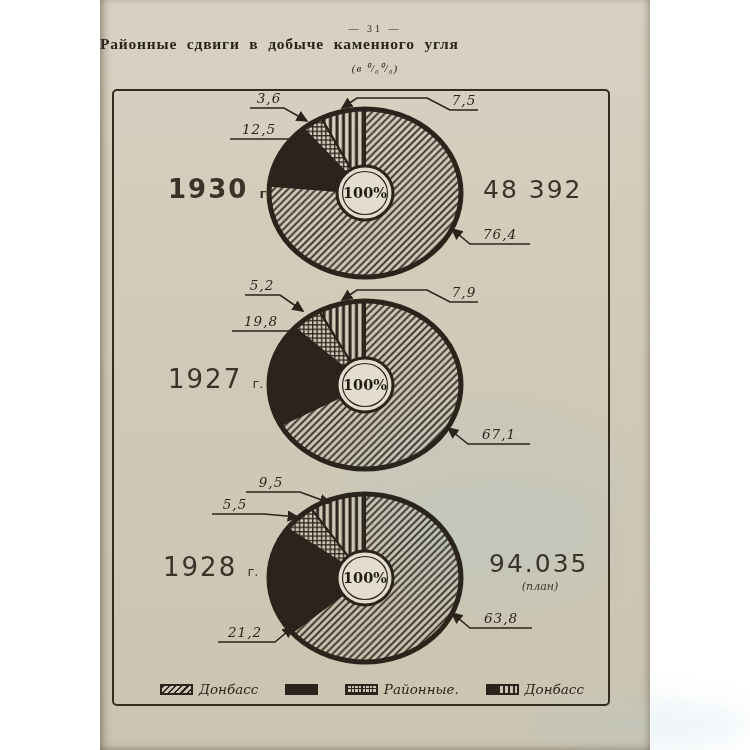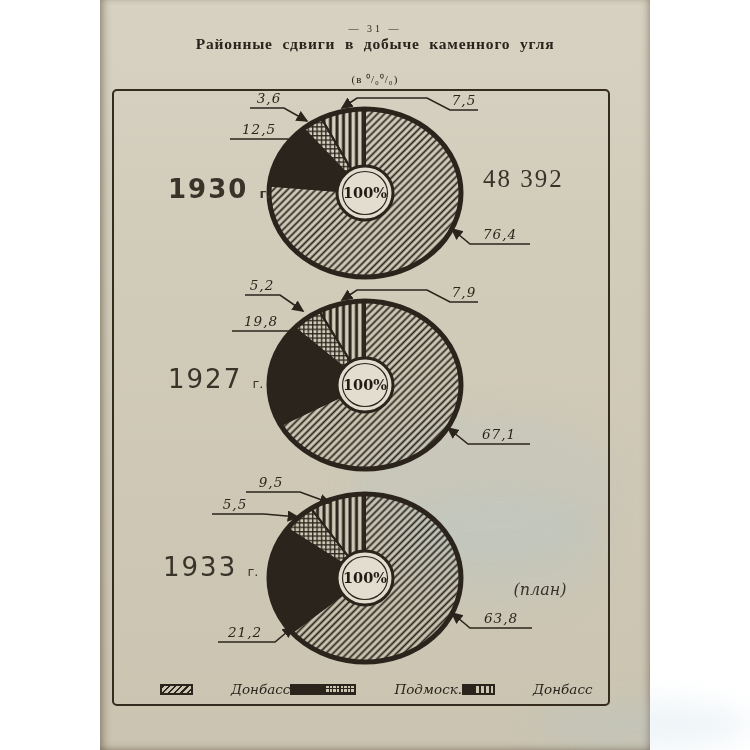--- a/index.html
+++ b/index.html
@@ -10,49 +10,49 @@
         background:linear-gradient(180deg,#d8d2c3 0%,#d2ccbb 30%,#cfc8b6 60%,#cbc4b1 100%);
         box-shadow:inset 7px 0 10px -5px rgba(70,58,40,.55), inset -6px 0 9px -5px rgba(70,58,40,.45),
                    inset 0 -6px 10px -6px rgba(70,58,40,.35);}
   .tint{position:absolute;border-radius:50%;filter:blur(14px);pointer-events:none;}
   .tint.a{left:250px;top:410px;width:270px;height:150px;background:rgba(165,198,214,.16);}
   .tint.b{left:290px;top:500px;width:220px;height:110px;background:rgba(165,198,214,.13);}
   .tint.c{left:430px;top:700px;width:220px;height:50px;background:rgba(165,198,214,.18);}
 
   .pagenum{position:absolute;left:100px;top:6px;width:550px;text-align:center;
            font-size:10px;letter-spacing:3px;color:#2e2820;margin-top:17px;}
-  .title{position:absolute;left:100px;top:35px;width:550px;text-align:center;
+  .title{position:absolute;left:100px;top:35px;width:550px;
          font-weight:bold;font-size:15.5px;letter-spacing:.8px;word-spacing:5px;color:#2a241d;}
-  .subtitle{position:absolute;left:100px;top:71px;width:550px;text-align:center;
-            font-size:11px;color:#2a241d;letter-spacing:1px;}
+  .subtitle{position:absolute;left:100px;top:60px;width:550px;text-align:center;
+            font-size:11px;color:#2a241d;letter-spacing:1px;font-style:italic;}
 
   .frame{position:absolute;left:112px;top:89px;width:498px;height:617px;
          border:2.5px solid #352b1e;border-radius:5px;box-sizing:border-box;}
   .fig{position:absolute;left:114px;top:91px;width:494px;height:613px;}
 
   .hand{font-family:"DejaVu Sans", sans-serif;color:#3a332a;}
   .year-label{position:absolute;font-size:26px;letter-spacing:2px;}
   .year-label .suf{font-size:13px;letter-spacing:0;}
   .yl0{left:168px;top:174px;font-weight:bold;} .yl1{left:168px;top:364px;} .yl2{left:163px;top:552px;}
   .total-label{position:absolute;font-size:25px;letter-spacing:2px;}
-  .tl0{left:483px;top:165px;font-family:Liberation Serif, serif;} .tl1{left:484px;top:362px;} .tl2{left:489px;top:549px;}
+  .tl0{left:483px;top:175px;} .tl1{left:484px;top:362px;} .tl2{left:489px;top:549px;}
   .total-note{position:absolute;left:498px;top:580px;width:84px;text-align:center;
-              font-style:italic;font-size:16px;color:#3a332a;font-family:"DejaVu Serif",serif;}
+              font-style:italic;font-size:11px;color:#3a332a;font-family:"DejaVu Serif",serif;}
 
   .legend{position:absolute;left:160px;top:679px;width:424px;height:20px;
           display:flex;justify-content:space-between;align-items:center;}
   .leg-item{display:flex;align-items:center;gap:6px;}
   .swatch{width:33px;height:11px;border:2px solid #2b241c;box-sizing:border-box;}
   .sw-diagonal{background:repeating-linear-gradient(135deg,#2b241c 0 1.6px,rgba(0,0,0,0) 1.6px 4.4px);}
   .sw-solid{background:#2b241c;}
   .sw-grid{background:repeating-linear-gradient(0deg,#2b241c 0 1.2px,rgba(0,0,0,0) 1.2px 3.6px),
                       repeating-linear-gradient(90deg,#2b241c 0 1.2px,rgba(0,0,0,0) 1.2px 3.6px);}
   .sw-vertical{background:linear-gradient(90deg,#2b241c 0 10px,rgba(0,0,0,0) 10px),
                           repeating-linear-gradient(90deg,#2b241c 0 2px,rgba(0,0,0,0) 2px 5px);}
-  .leg-label{font-style:italic;font-size:13.5px;color:#2b241c;font-family:"DejaVu Serif",serif;margin-left:32px;}
+  .leg-label{font-style:italic;font-size:13.5px;color:#2b241c;font-family:"DejaVu Serif",serif;}
 
   .callout-label{font:italic 13.5px "DejaVu Serif",serif;fill:#2b241c;letter-spacing:1px;}
   .center-label{font:700 14.5px "DejaVu Serif",serif;fill:#221c15;}
 </style>
 </head>
 <body>
 
 <div class="scan">
   <div class="page">
     <div class="tint a"></div>
@@ -140,37 +140,38 @@
 
   <div class="hand year-label yl0">
     <span>1930</span>
     <span class="suf">г.</span>
   </div>
   <div class="hand year-label yl1">
     <span>1927</span>
     <span class="suf">г.</span>
   </div>
   <div class="hand year-label yl2">
-    <span>1933</span>
+    <span>1928</span>
     <span class="suf">г.</span>
   </div>
 
   <div class="hand total-label tl0">48 392</div>
+  <div class="hand total-label tl2">94.035</div>
   <div class="total-note">(план)</div>
 
   <div class="legend">
     <div class="leg-item">
       <div class="swatch sw-diagonal"></div>
       <div class="leg-label">Донбасс</div>
     </div>
     <div class="leg-item">
       <div class="swatch sw-solid"></div>
     </div>
     <div class="leg-item">
       <div class="swatch sw-grid"></div>
-      <div class="leg-label">Подмоск.</div>
+      <div class="leg-label">Районные.</div>
     </div>
     <div class="leg-item">
       <div class="swatch sw-vertical"></div>
       <div class="leg-label">Донбасс</div>
     </div>
   </div>
 </div>
 
 </body></html>

